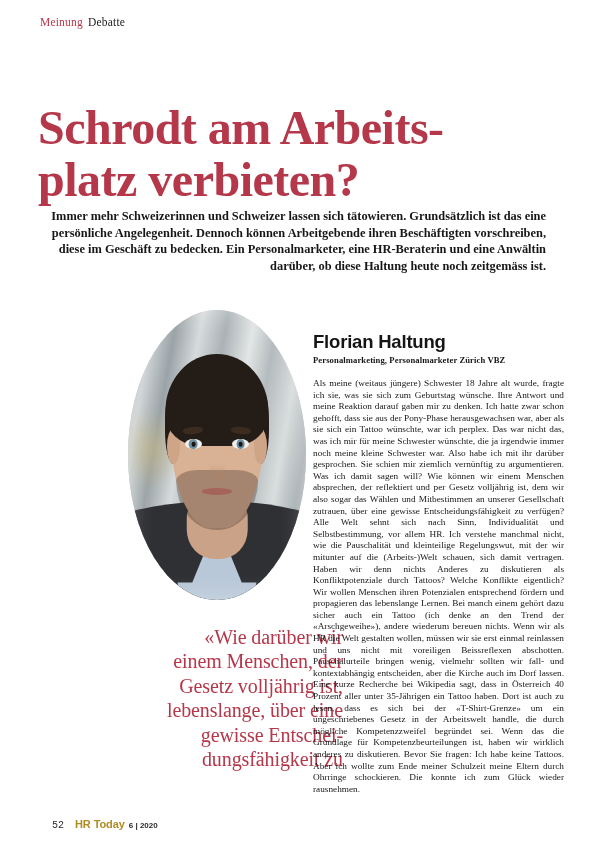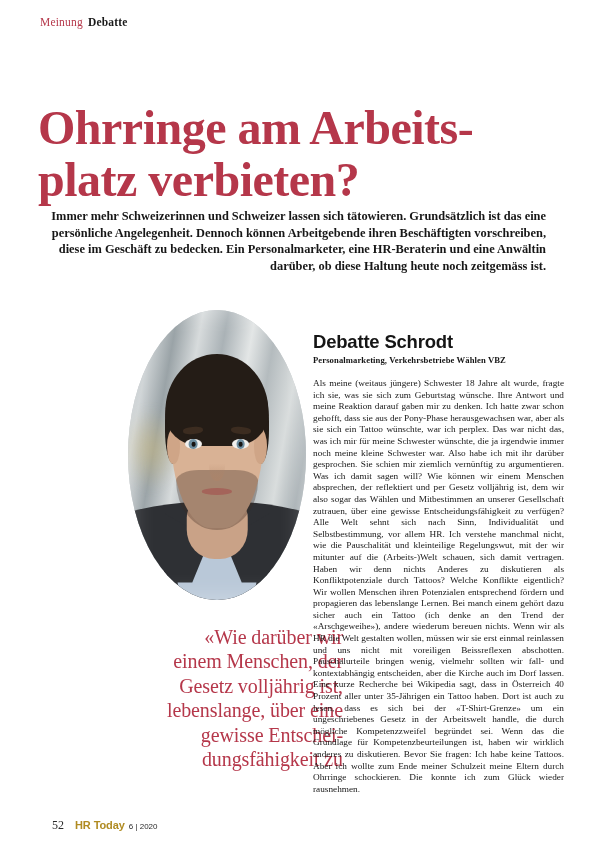--- a/index.html
+++ b/index.html
@@ -24,21 +24,21 @@
     font-family: "Liberation Serif", serif;
     font-size: 11.5px;
     letter-spacing: 0.2px;
     white-space: nowrap;
   }
   .kicker-main {
     color: #b5374a;
   }
   .kicker-sub {
     color: #1a1a1a;
-    font-weight: bold;
+    font-weight: normal;
     margin-left: 5px;
   }
 
   
   .headline {
     position: absolute;
     left: 38px;
     top: 70px;
     width: 530px;
     color: #b5374a;
@@ -322,49 +322,49 @@
   .footer {
     position: absolute;
     left: 40px;
     top: 818px;
     display: flex;
     align-items: baseline;
     gap: 11px;
     white-space: nowrap;
   }
   .footer-page {
-    font-family: Liberation Serif, serif;
-    font-size: 12px;
+    font-family: Liberation Mono, monospace;
+    font-size: 10px;
     color: #2a2a2a;
     padding-left: 12px;
   }
   .footer-brand {
     font-family: "Liberation Sans", sans-serif;
     font-size: 11px;
     font-weight: bold;
     color: #b08b22;
     letter-spacing: -0.1px;
   }
   .footer-issue {
     font-family: "Liberation Sans", sans-serif;
     font-size: 8px;
-    font-weight: normal;
+    font-weight: bold;
     color: #2a2a2a;
     margin-left: -7px;
   }
 </style>
 </head>
 <body>
 
 <div class="kicker">
   <span class="kicker-main">Meinung</span><span class="kicker-sub">Debatte</span>
 </div>
 
 <h1 class="headline">
-  <span class="hl-line">Ohrringe am Arbeits-</span>
+  <span class="hl-line">Schrodt am Arbeits-</span>
   <span class="hl-line">platz verbieten?</span>
 </h1>
 
 <p class="lead">Immer mehr Schweizerinnen und Schweizer lassen sich tätowieren. Grundsätzlich ist das eine persönliche Angelegenheit. Dennoch können Arbeitgebende ihren Beschäftigten vorschreiben, diese im Geschäft zu bedecken. Ein Personalmarketer, eine HR-Beraterin und eine Anwältin darüber, ob diese Haltung heute noch zeitgemäss ist.</p>
 
 <div class="portrait">
   <div class="portrait-inner">
     <div class="portrait-bg-warm"></div>
     <div class="suit"></div>
     <div class="shirt"></div>
@@ -394,22 +394,22 @@
 
 <blockquote class="pullquote">
   <span class="pq-line">«Wie darüber wir</span>
   <span class="pq-line">einem Menschen, der</span>
   <span class="pq-line">Gesetz volljährig ist,</span>
   <span class="pq-line">lebenslange, über eine</span>
   <span class="pq-line">gewisse Entschei-</span>
   <span class="pq-line">dungsfähigkeit zu</span>
 </blockquote>
 
-<div class="author-name">Debatte Schrodt</div>
-<div class="author-role">Personalmarketing, Verkehrsbetriebe Wählen VBZ</div>
+<div class="author-name">Florian Haltung</div>
+<div class="author-role">Personalmarketing, Personalmarketer Zürich VBZ</div>
 
 <div class="bodycol">Als meine (weitaus jüngere) Schwester 18 Jahre alt wurde, fragte ich sie, was sie sich zum Geburtstag wünsche. Ihre Antwort und meine Reaktion darauf gaben mir zu denken. Ich hatte zwar schon gehofft, dass sie aus der Pony-Phase herausgewachsen war, aber als sie sich ein Tattoo wünschte, war ich perplex. Das war nicht das, was ich mir für meine Schwester wünschte, die ja irgendwie immer noch meine kleine Schwester war. Also habe ich mit ihr darüber gesprochen. Sie schien mir ziemlich vernünftig zu argumentieren. Was ich damit sagen will? Wie können wir einem Menschen absprechen, der reflektiert und per Gesetz volljährig ist, dem wir also sogar das Wählen und Mitbestimmen an unserer Gesellschaft zutrauen, über eine gewisse Entscheidungsfähigkeit zu verfügen? Alle Welt sehnt sich nach Sinn, Individualität und Selbstbestimmung, vor allem HR. Ich verstehe manchmal nicht, wie die Pauschalität und kleinteilige Regelungswut, mit der wir mitunter auf die (Arbeits-)Welt schauen, sich damit vertragen. Haben wir denn nichts Anderes zu diskutieren als Konfliktpotenziale durch Tattoos? Welche Konflikte eigentlich? Wir wollen Menschen ihren Potenzialen entsprechend fördern und propagieren das lebenslange Lernen. Bei manch einem gehört dazu sicher auch ein Tattoo (ich denke an den Trend der «Arschgeweihe»), andere wiederum bereuen nichts. Wenn wir als HR die Welt gestalten wollen, müssen wir sie erst einmal reinlassen und uns nicht mit voreiligen Beissreflexen abschotten. Pauschalurteile bringen wenig, vielmehr sollten wir fall- und kontextabhängig entscheiden, aber die Kirche auch im Dorf lassen. Eine kurze Recherche bei Wikipedia sagt, dass in Österreich 40 Prozent aller unter 35-Jährigen ein Tattoo haben. Dort ist auch zu lesen, dass es sich bei der «T-Shirt-Grenze» um ein ungeschriebenes Gesetz in der Arbeitswelt handle, die durch mögliche Kompetenzzweifel begründet sei. Wenn das die Grundlage für Kompetenzbeurteilungen ist, haben wir wirklich anderes zu diskutieren. Bevor Sie fragen: Ich habe keine Tattoos. Aber ich wollte zum Ende meiner Schulzeit meine Eltern durch Ohrringe schockieren. Die konnte ich zum Glück wieder rausnehmen.</div>
 
 <div class="footer">
   <span class="footer-page">52</span>
   <span class="footer-brand">HR Today</span>
   <span class="footer-issue">6 | 2020</span>
 </div>
 
 </body></html>

